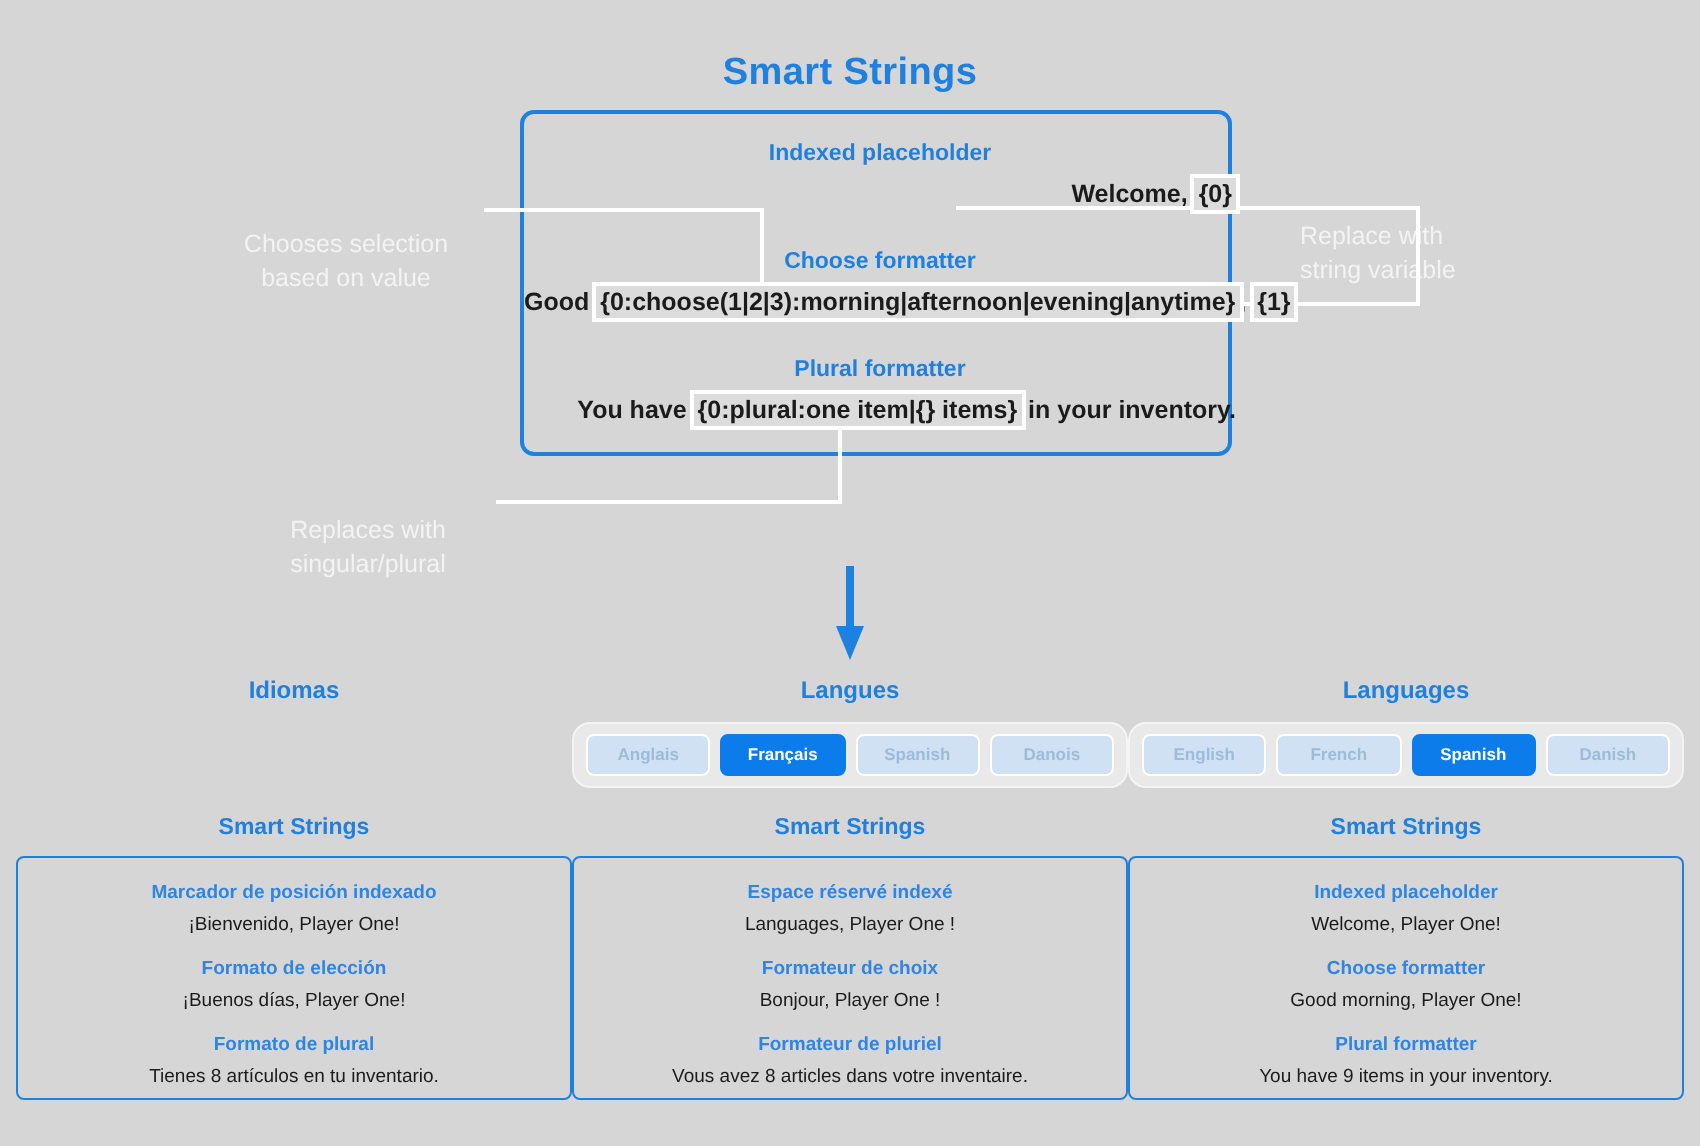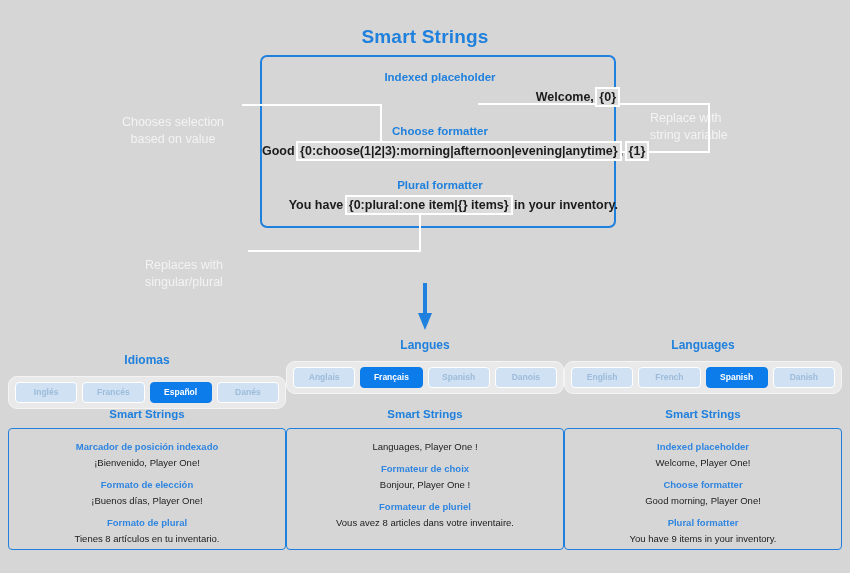--- a/index.html
+++ b/index.html
@@ -160,28 +160,22 @@
   <div class="anno" id="anno-right-top">Replace with
 string variable</div>
   <div class="anno" id="anno-left-bottom">Replaces with
 singular/plural</div>
 
   <svg class="abs" id="flow-arrow" viewBox="0 0 14 47">
     <rect x="5" y="0" width="4" height="32" fill="#1f80dd"></rect>
     <polygon points="0,30 14,30 7,47" fill="#1f80dd"></polygon>
   </svg>
 
-  <div class="lang-group" style="left:8px;margin-top:15px;">
+  <div class="lang-group" style="left:8px;">
     <div class="lang-title">Idiomas</div>
-    <div class="lang-bar">
-      <div class="lang-btn">Inglés</div>
-      <div class="lang-btn">Francés</div>
-      <div class="lang-btn selected">Español</div>
-      <div class="lang-btn">Danés</div>
-    </div>
   </div>
 
   <div class="lang-group" style="left:286px;">
     <div class="lang-title">Langues</div>
     <div class="lang-bar">
       <div class="lang-btn">Anglais</div>
       <div class="lang-btn selected">Français</div>
       <div class="lang-btn">Spanish</div>
       <div class="lang-btn">Danois</div>
     </div>
@@ -205,20 +199,21 @@
       <div class="res-lbl">Formato de elección</div>
       <div class="res-val">¡Buenos días, Player One!</div>
       <div class="res-lbl">Formato de plural</div>
       <div class="res-val">Tienes 8 artículos en tu inventario.</div>
     </div>
   </div>
 
   <div class="res-col" style="left:286px;">
     <div class="res-title">Smart Strings</div>
     <div class="res-card">
+      <div class="res-lbl">Espace réservé indexé</div>
       <div class="res-val">Languages, Player One !</div>
       <div class="res-lbl">Formateur de choix</div>
       <div class="res-val">Bonjour, Player One !</div>
       <div class="res-lbl">Formateur de pluriel</div>
       <div class="res-val">Vous avez 8 articles dans votre inventaire.</div>
     </div>
   </div>
 
   <div class="res-col" style="left:564px;">
     <div class="res-title">Smart Strings</div>

